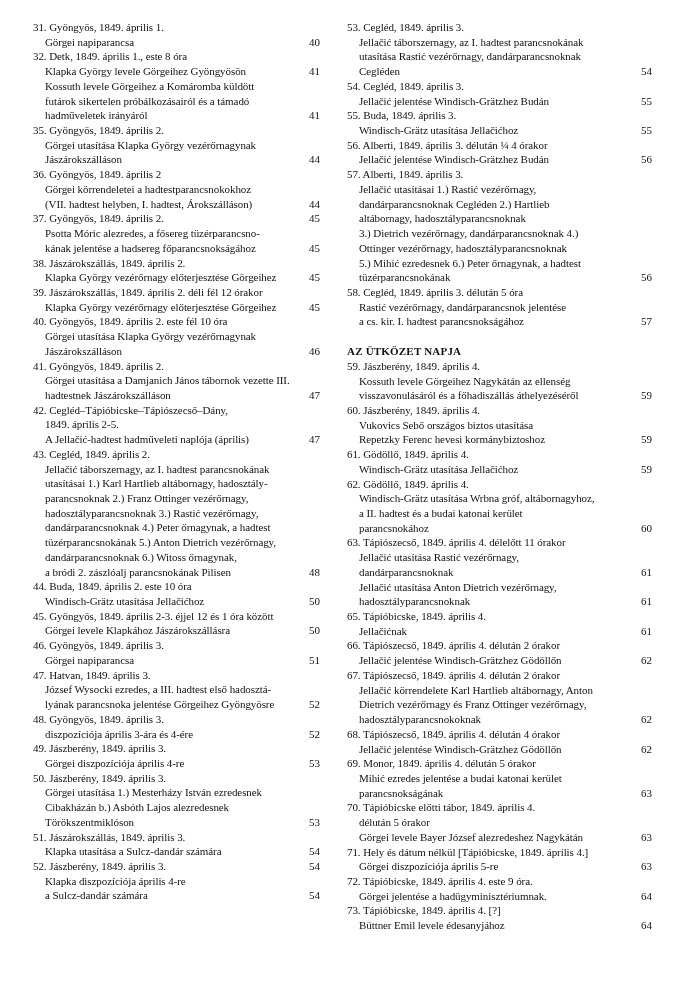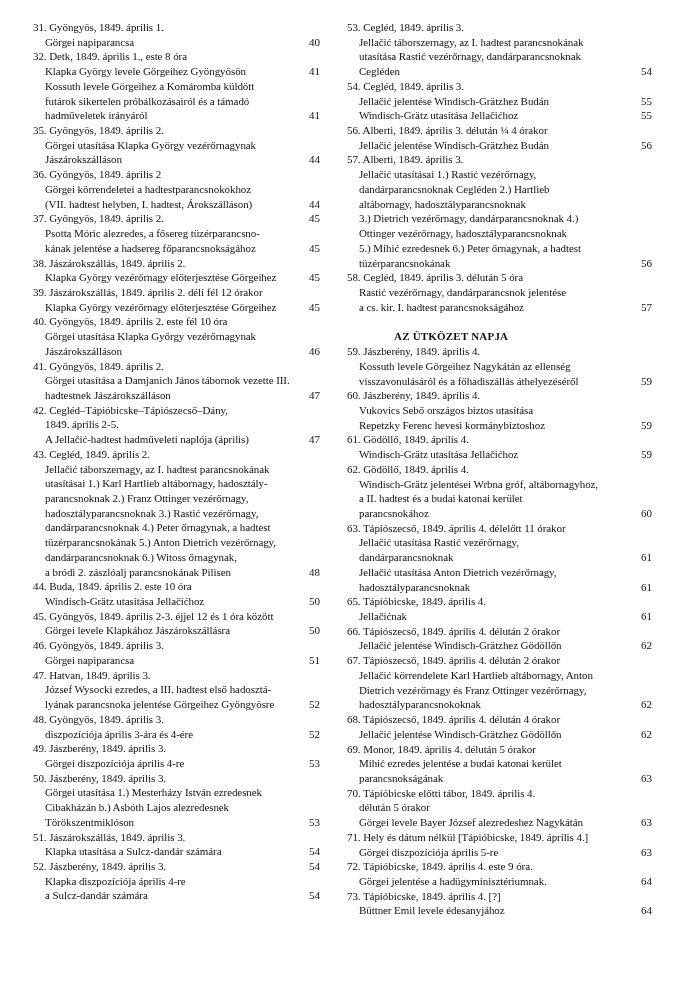--- a/index.html
+++ b/index.html
@@ -41,21 +41,20 @@
     top: 0;
     letter-spacing: 0;
   }
   .section-heading {
     height: 14.72px;
     line-height: 14.72px;
     margin-top: 15px;
     font-weight: bold;
     letter-spacing: 0.2px;
     white-space: nowrap;
-    margin-left: 47px;
   }
 </style>
 </head>
 <body>
 
 <div class="page">
   <div class="columns">
     <div class="col" id="col-left">
         <div class="entry">
           <div class="line"><span class="txt">31. Gyöngyös, 1849. április 1.</span></div>
@@ -166,20 +165,21 @@
           <div class="line"><span class="txt">53. Cegléd, 1849. április 3.</span></div>
           <div class="line indent"><span class="txt">Jellačić táborszernagy, az I. hadtest parancsnokának</span></div>
           <div class="line indent"><span class="txt">utasítása Rastić vezérőrnagy, dandárparancsnoknak</span></div>
           <div class="line indent"><span class="txt">Cegléden</span><span class="pg">54</span></div>
         </div>
         <div class="entry">
           <div class="line"><span class="txt">54. Cegléd, 1849. április 3.</span></div>
           <div class="line indent"><span class="txt">Jellačić jelentése Windisch-Grätzhez Budán</span><span class="pg">55</span></div>
         </div>
         <div class="entry">
+          <div class="line"><span class="txt">55. Buda, 1849. április 3.</span></div>
           <div class="line indent"><span class="txt">Windisch-Grätz utasítása Jellačićhoz</span><span class="pg">55</span></div>
         </div>
         <div class="entry">
           <div class="line"><span class="txt">56. Alberti, 1849. április 3. délután ¼ 4 órakor</span></div>
           <div class="line indent"><span class="txt">Jellačić jelentése Windisch-Grätzhez Budán</span><span class="pg">56</span></div>
         </div>
         <div class="entry">
           <div class="line"><span class="txt">57. Alberti, 1849. április 3.</span></div>
           <div class="line indent"><span class="txt">Jellačić utasításai 1.) Rastić vezérőrnagy,</span></div>
           <div class="line indent"><span class="txt">dandárparancsnoknak Cegléden 2.) Hartlieb</span></div>
@@ -204,21 +204,21 @@
           <div class="line"><span class="txt">60. Jászberény, 1849. április 4.</span></div>
           <div class="line indent"><span class="txt">Vukovics Sebő országos biztos utasítása</span></div>
           <div class="line indent"><span class="txt">Repetzky Ferenc hevesi kormánybiztoshoz</span><span class="pg">59</span></div>
         </div>
         <div class="entry">
           <div class="line"><span class="txt">61. Gödöllő, 1849. április 4.</span></div>
           <div class="line indent"><span class="txt">Windisch-Grätz utasítása Jellačićhoz</span><span class="pg">59</span></div>
         </div>
         <div class="entry">
           <div class="line"><span class="txt">62. Gödöllő, 1849. április 4.</span></div>
-          <div class="line indent"><span class="txt">Windisch-Grätz jelentései Wrbna gróf, altábornagyhoz,</span></div>
+          <div class="line indent"><span class="txt">Windisch-Grätz utasítása Wrbna gróf, altábornagyhoz,</span></div>
           <div class="line indent"><span class="txt">a II. hadtest és a budai katonai kerület</span></div>
           <div class="line indent"><span class="txt">parancsnokához</span><span class="pg">60</span></div>
         </div>
         <div class="entry">
           <div class="line"><span class="txt">63. Tápiószecső, 1849. április 4. délelőtt 11 órakor</span></div>
           <div class="line indent"><span class="txt">Jellačić utasítása Rastić vezérőrnagy,</span></div>
           <div class="line indent"><span class="txt">dandárparancsnoknak</span><span class="pg">61</span></div>
         </div>
         <div class="entry">
           <div class="line indent"><span class="txt">Jellačić utasítása Anton Dietrich vezérőrnagy,</span></div>

